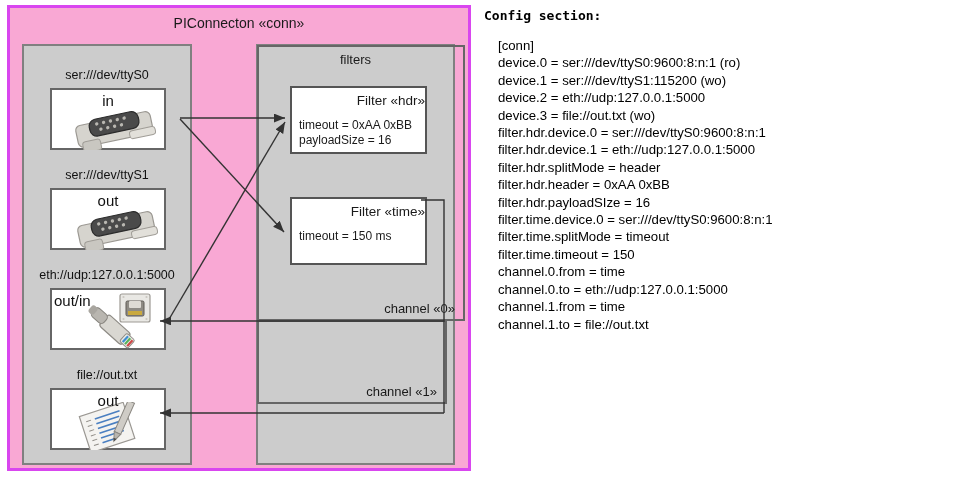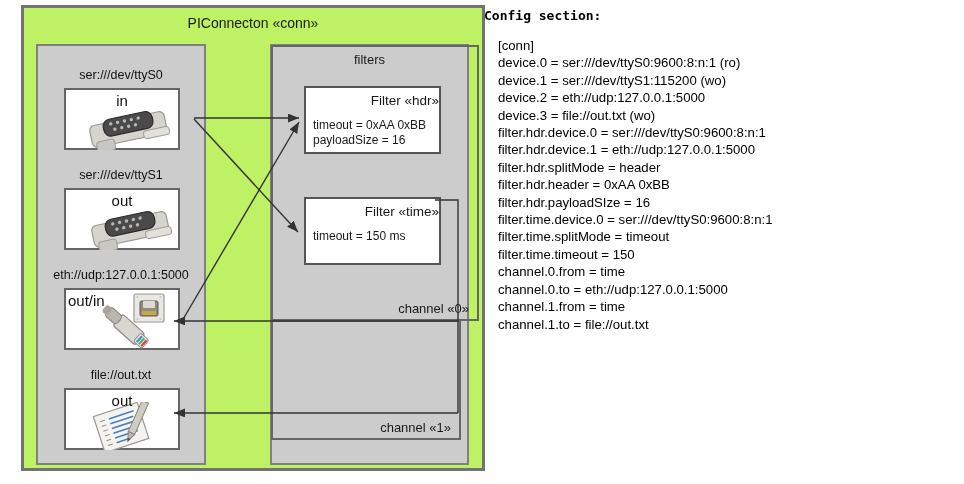--- a/index.html
+++ b/index.html
@@ -9,24 +9,24 @@
   body {
     width: 964px; height: 484px;
     font-family: "Liberation Sans", sans-serif;
     overflow: hidden;
     position: relative;
   }
 
   
   #diagram {
     position: absolute;
-    left: 21px; top: 5px;
+    left: 7px; top: 5px;
     width: 464px; height: 466px;
-    border: 3px solid #737373;
-    background: #bef264;
+    border: 3px solid #d946ef;
+    background: #f9a8d4;
     box-sizing: border-box;
   }
   #diagram-title {
     position: absolute;
     left: 0; top: 7px;
     width: 100%;
     text-align: center;
     font-size: 14px;
     color: #1a1a1a;
   }
@@ -277,21 +277,21 @@
       <div class="filter-title">Filter «time»</div>
       <div class="filter-props">
         <div>timeout = 150 ms</div>
       </div>
     </div>
 
     <div class="channel-box" style="left:-1px; top:-1px; width:208px; height:276px;">
       <div class="channel-label">channel «0»</div>
     </div>
 
-    <div class="channel-box" style="left:-1px; top:274px; width:190px; height:120px;">
+    <div class="channel-box" style="left:-1px; top:274px; width:190px; height:84px;">
       <div class="channel-label">channel «1»</div>
     </div>
   </div>
 
   <svg class="overlay">
     <defs>
       <marker id="ah" markerWidth="9" markerHeight="9" refX="8" refY="3.2" orient="auto" markerUnits="strokeWidth">
         <path d="M0,0 L8,3.2 L0,6.4 z" fill="#333333"></path>
       </marker>
     </defs>

